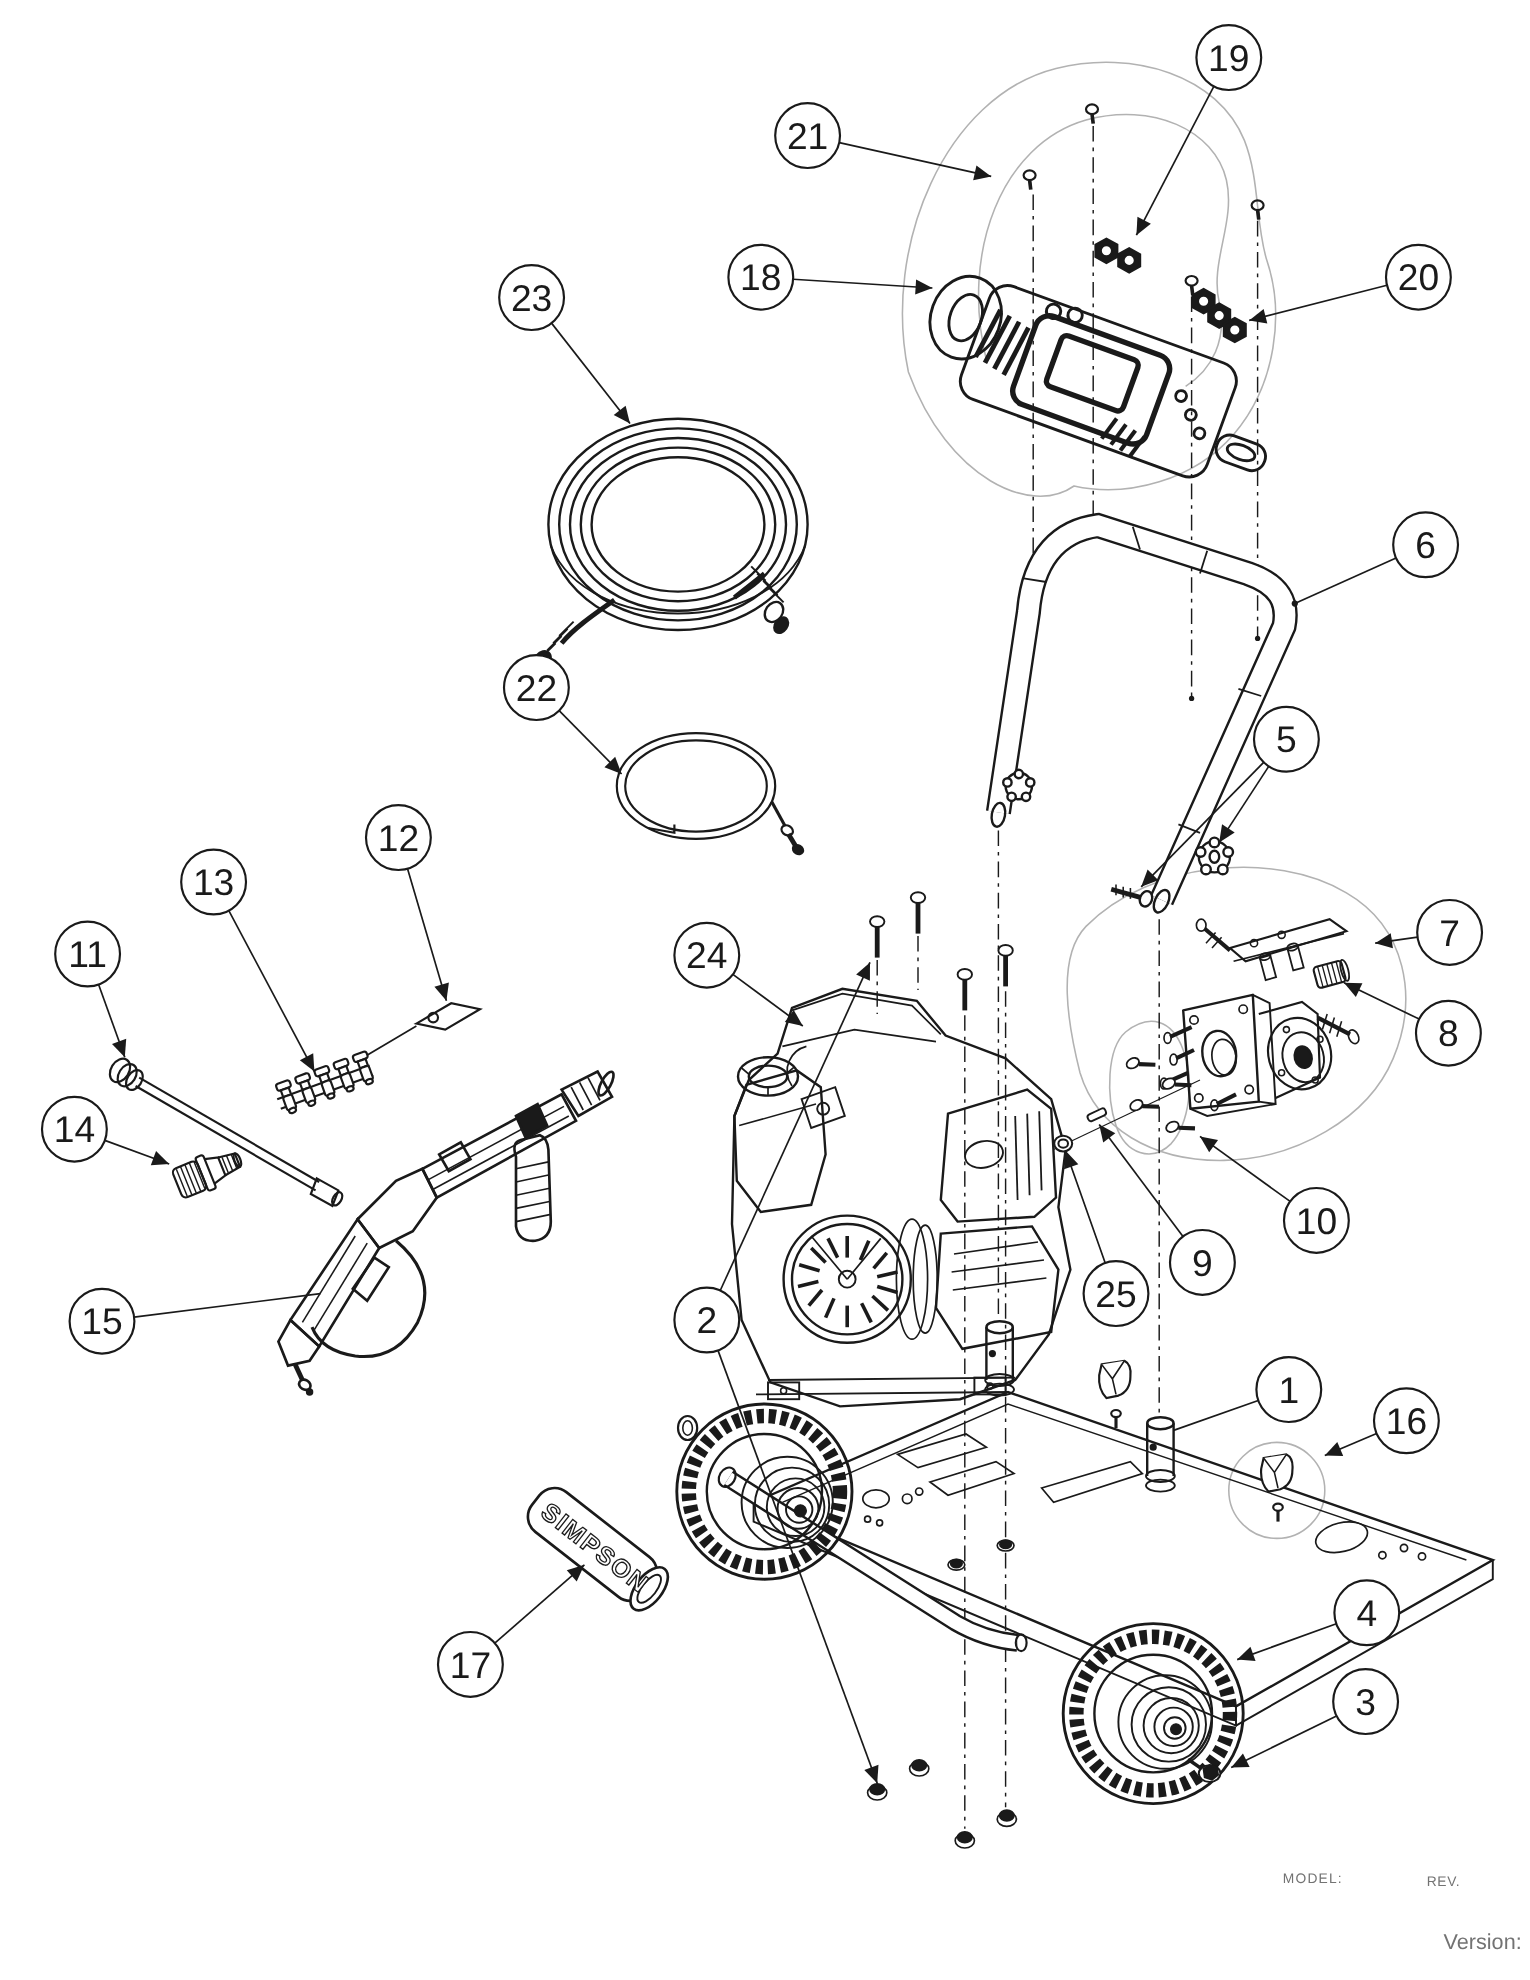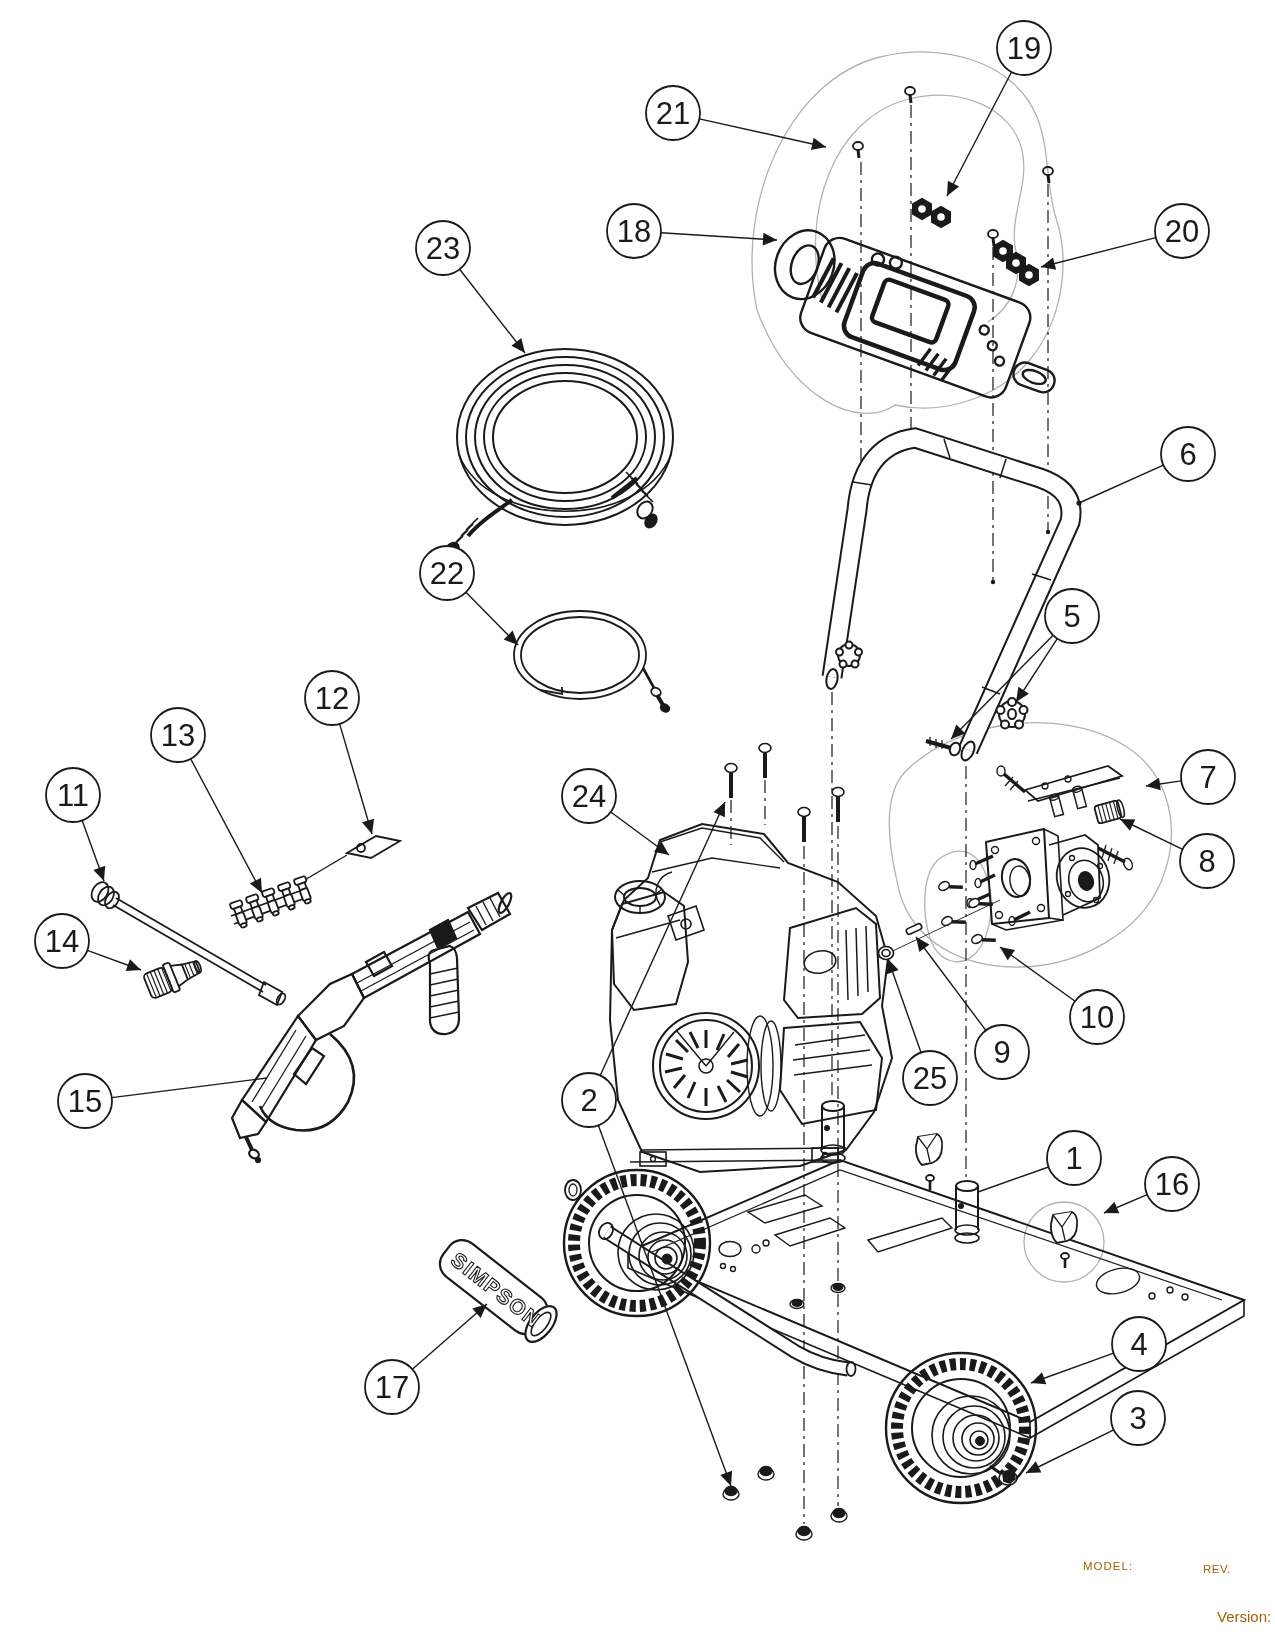--- a/index.html
+++ b/index.html
@@ -1,24 +1,24 @@
 <!DOCTYPE html>
 <html><head>
 <meta charset="utf-8">
 <style>
   html,body{margin:0;padding:0;background:#888;}
   .page{position:relative;width:1275px;height:1650px;background:#ffffff;margin:0 auto;overflow:hidden;
         font-family:"Liberation Sans",sans-serif;}
   svg{position:absolute;left:0;top:0;}
-  .footer{position:absolute;right:4px;bottom:10px;width:330px;height:80px;color:#a16207;}
+  .footer{position:absolute;right:18px;bottom:10px;width:330px;height:80px;color:#737373;}
   .model-label{position:absolute;left:142px;top:0;font-size:11.5px;letter-spacing:1px;}
   .rev-label{position:absolute;left:262px;top:3px;font-size:11.5px;letter-spacing:.5px;}
   .model-row{position:absolute;left:44px;top:11px;font-size:29px;letter-spacing:.5px;white-space:nowrap;}
   .model-rev{margin-left:14px;}
-  .version-label{position:absolute;left:276px;top:48px;font-size:15px;}
+  .version-label{position:absolute;left:276px;top:48px;font-size:18px;}
   text{font-family:"Liberation Sans",sans-serif;}
   .callout-num{font-size:31px;fill:#1a1a1a;}
 </style>
 </head>
 <body>
 
 <div class="page">
 <svg id="diagram" width="1275" height="1650" viewBox="0 0 1275 1650">
   <defs>
     <marker id="arw" viewBox="0 0 12 12" refX="11" refY="6" markerWidth="12" markerHeight="12" orient="auto">

